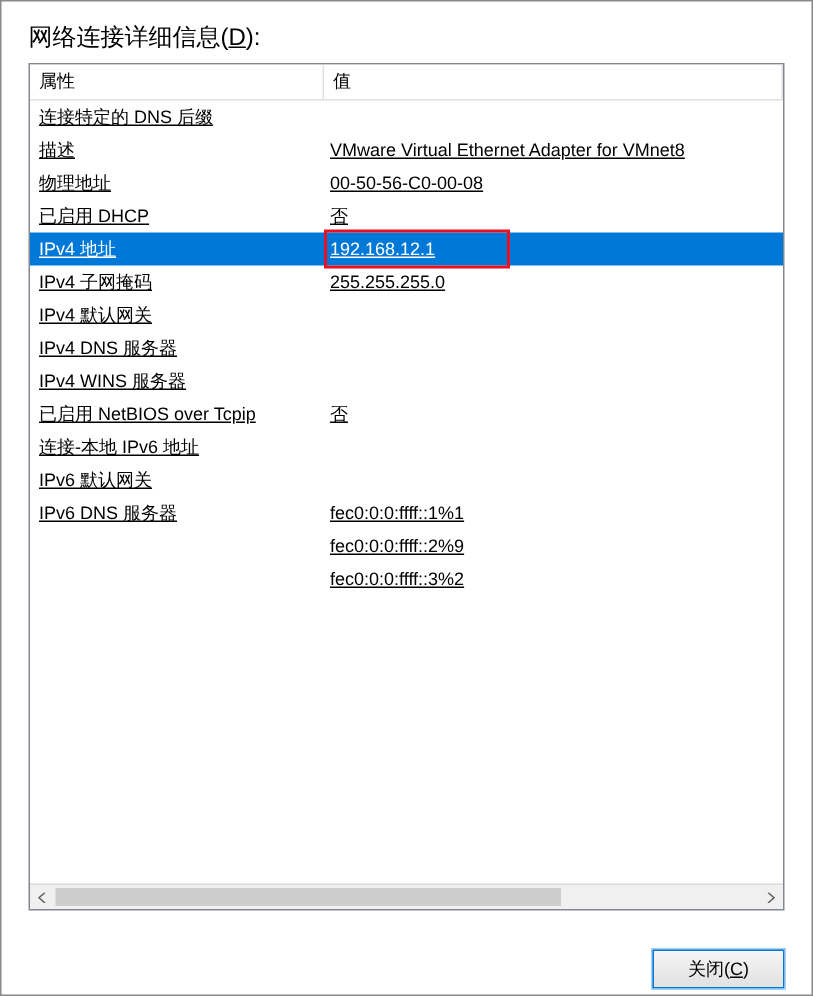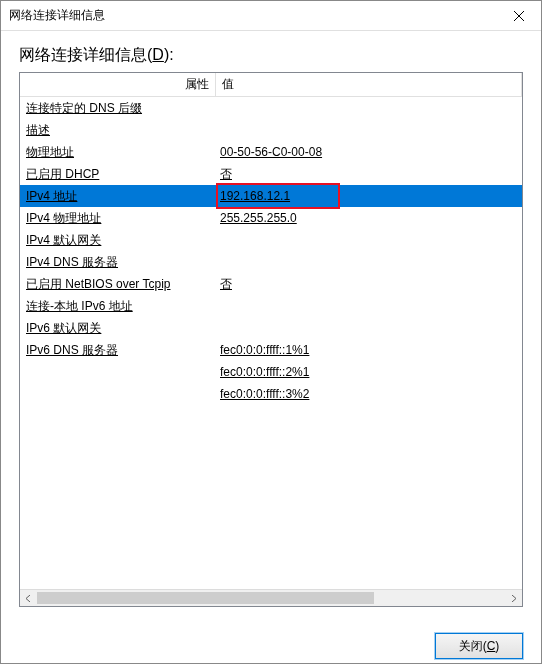--- a/index.html
+++ b/index.html
@@ -61,21 +61,21 @@
     display: flex;
     height: 24px;
     background: #fff;
     border-bottom: 1px solid #e0e0e0;
   }
   .list-header .col {
     padding: 3px 6px;
     border-right: 1px solid #e0e0e0;
     font-size: 12px;
   }
-  .col-prop { width: 196px; flex-shrink: 0; text-align: right; }
+  .col-prop { width: 196px; flex-shrink: 0; }
   .col-val { flex: 1; }
   .list-body {
     flex: 1;
     overflow: hidden;
     position: relative;
   }
   .row {
     display: flex;
     height: 22px;
     align-items: center;
@@ -87,21 +87,21 @@
     padding-left: 6px;
     flex-shrink: 0;
   }
   .row .cell-val {
     flex: 1;
     padding-left: 4px;
     overflow: hidden;
   }
   .row.sel {
     background: #0078d7;
-    color: #000000;
+    color: #ffffff;
   }
   .highlight-box {
     position: absolute;
     border: 2px solid #e81123;
     pointer-events: none;
   }
   .scrollbar-h {
     height: 17px;
     background: #f0f0f0;
     border-top: 1px solid #dcdcdc;
@@ -145,93 +145,89 @@
     cursor: pointer;
     box-shadow: 0 0 0 1px rgba(0,120,215,.35);
   }
   .btn .ul { text-decoration: underline; }
 </style>
 </head>
 <body>
 
 <div class="dialog">
 
-  <div class="titlebar">
-    <div class="titlebar-title">网络连接详细信息</div>
-    <div class="titlebar-close">
-      <svg viewBox="0 0 10 10">
-        <line x1="0" y1="0" x2="10" y2="10" stroke="#000" stroke-width="1"></line>
-        <line x1="10" y1="0" x2="0" y2="10" stroke="#000" stroke-width="1"></line>
-      </svg>
-    </div>
-  </div>
 
   <div class="content">
 
     <div class="label-row">
       <span>网络连接详细信息(</span><span class="ul">D</span><span>):</span>
     </div>
 
     <div class="list-wrap">
       <div class="list-header">
         <div class="col col-prop">属性</div>
         <div class="col col-val">值</div>
       </div>
       <div class="list-body" id="list-body">
 
       <div class="row">
             <div class="cell-prop">连接特定的 DNS 后缀</div>
             <div class="cell-val"></div>
           </div>
           <div class="row">
             <div class="cell-prop">描述</div>
+            <div class="cell-val">VMware Virtual Ethernet Adapter for VMnet8</div>
           </div>
           <div class="row">
             <div class="cell-prop">物理地址</div>
             <div class="cell-val">00-50-56-C0-00-08</div>
           </div>
           <div class="row">
             <div class="cell-prop">已启用 DHCP</div>
             <div class="cell-val">否</div>
           </div>
           <div class="row sel">
             <div class="cell-prop">IPv4 地址</div>
             <div class="cell-val">192.168.12.1</div>
           </div>
           <div class="highlight-box" style="left: 196px; top: 86px; width: 124px; height: 26px;"></div>
           <div class="row">
-            <div class="cell-prop">IPv4 物理地址</div>
+            <div class="cell-prop">IPv4 子网掩码</div>
             <div class="cell-val">255.255.255.0</div>
           </div>
           <div class="row">
             <div class="cell-prop">IPv4 默认网关</div>
             <div class="cell-val"></div>
           </div>
           <div class="row">
             <div class="cell-prop">IPv4 DNS 服务器</div>
+            <div class="cell-val"></div>
+          </div>
+          <div class="row">
+            <div class="cell-prop">IPv4 WINS 服务器</div>
             <div class="cell-val"></div>
           </div>
           <div class="row">
             <div class="cell-prop">已启用 NetBIOS over Tcpip</div>
             <div class="cell-val">否</div>
           </div>
           <div class="row">
             <div class="cell-prop">连接-本地 IPv6 地址</div>
           </div>
           <div class="row">
             <div class="cell-prop">IPv6 默认网关</div>
             <div class="cell-val"></div>
           </div>
           <div class="row">
             <div class="cell-prop">IPv6 DNS 服务器</div>
             <div class="cell-val">fec0:0:0:ffff::1%1</div>
           </div>
           <div class="row">
             <div class="cell-prop"></div>
-            <div class="cell-val">fec0:0:0:ffff::2%1</div>
+            <div class="cell-val">fec0:0:0:ffff::2%9</div>
           </div>
           <div class="row">
             <div class="cell-prop"></div>
             <div class="cell-val">fec0:0:0:ffff::3%2</div>
           </div>
         </div>
       <div class="scrollbar-h">
         <div class="sb-btn">
           <svg width="7" height="7" viewBox="0 0 7 7">
               <polyline points="5,0 1,3.5 5,7" fill="none" stroke="#606060" stroke-width="1"></polyline>

